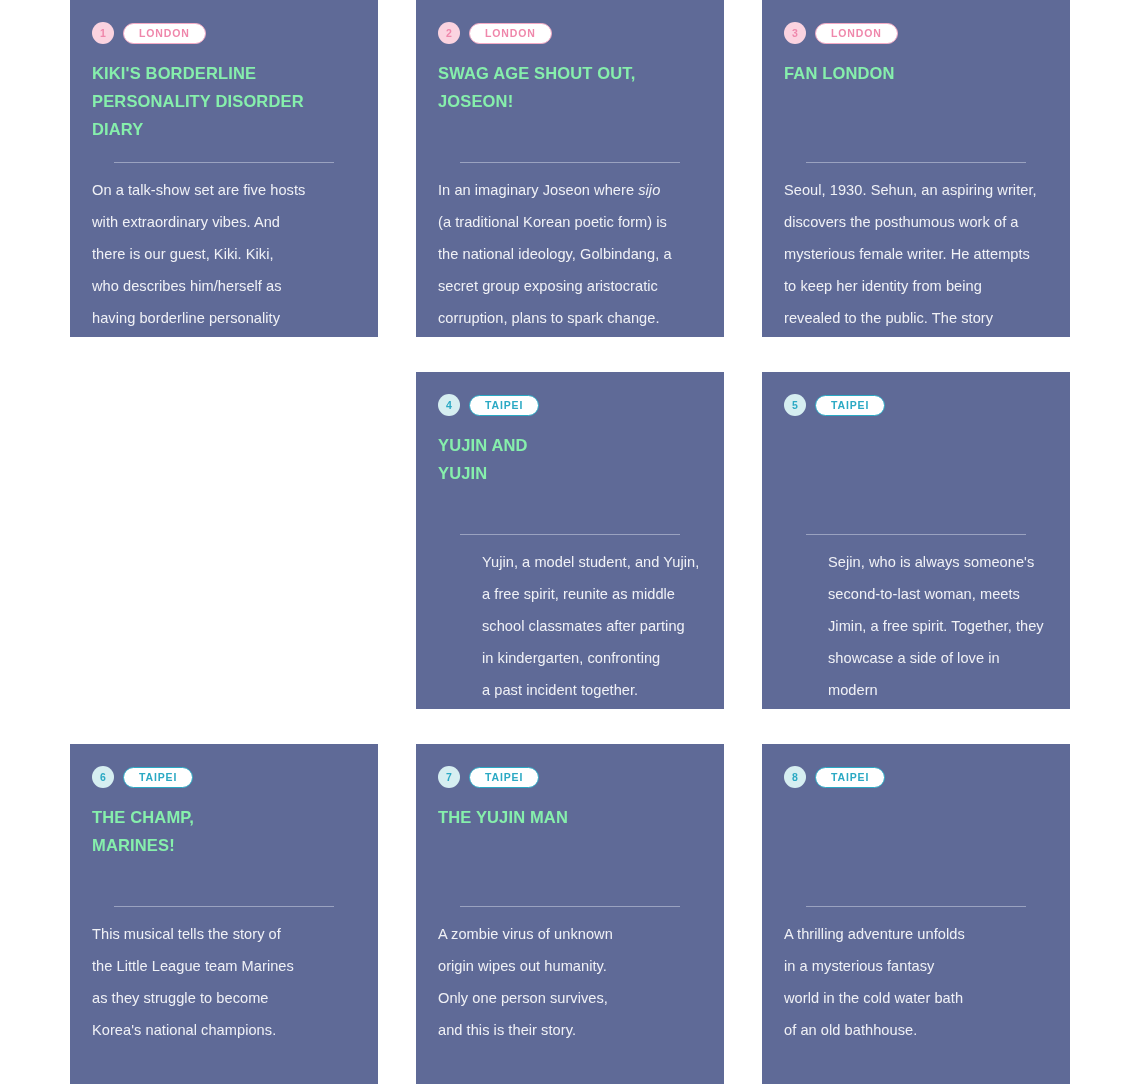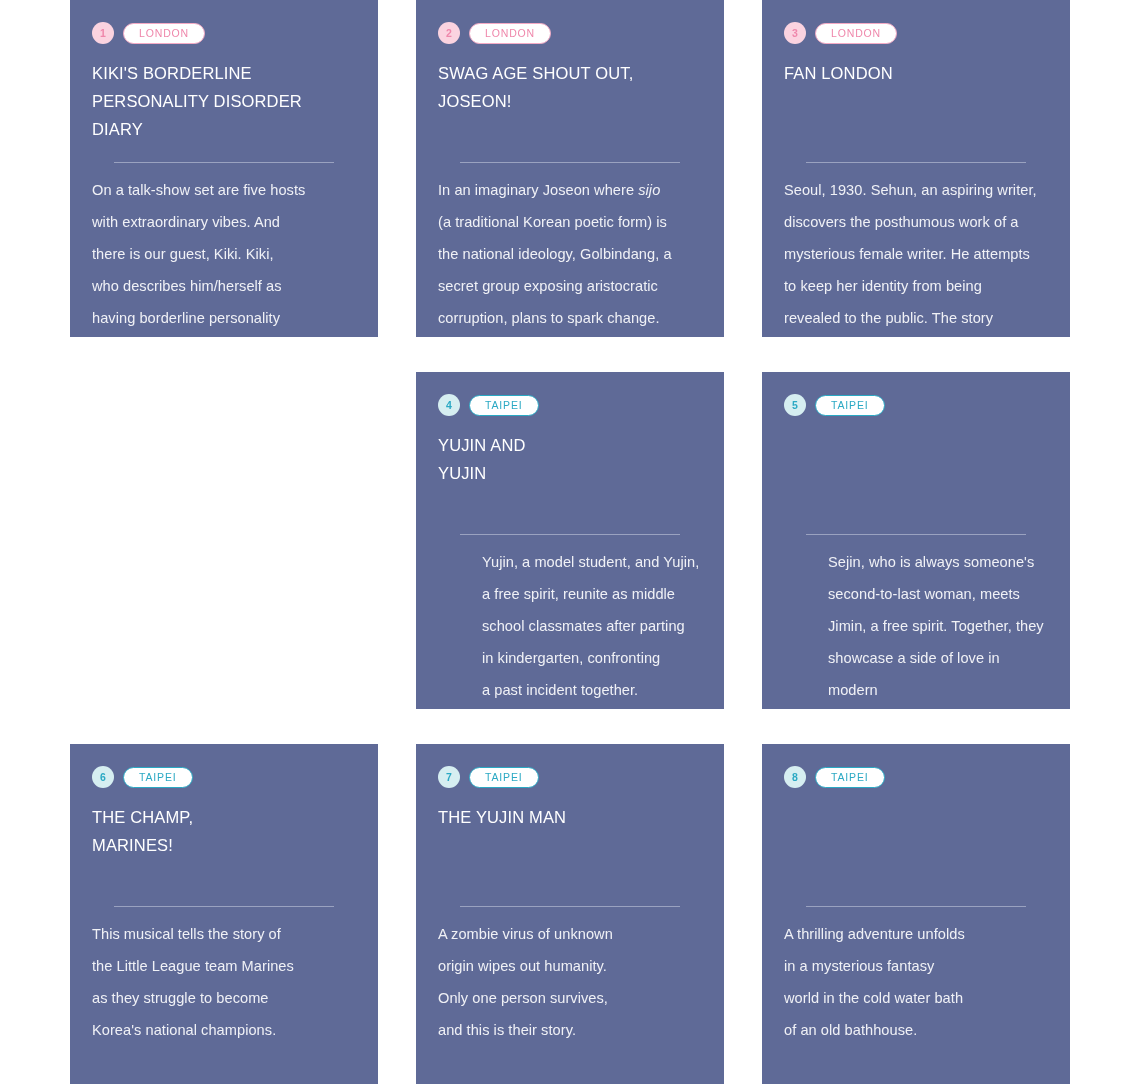--- a/index.html
+++ b/index.html
@@ -71,41 +71,41 @@
 
   .city-pill {
     height: 21px;
     padding: 0 15px;
     border-radius: 11px;
     background: #ffffff;
     display: flex;
     align-items: center;
     justify-content: center;
     font-size: 10.5px;
-    font-weight: 400;
+    font-weight: 700;
     letter-spacing: 0.85px;
     flex: 0 0 auto;
   }
 
   .city-pill.london {
     border: 1.6px solid #f4aac4;
     color: #ef87ab;
   }
 
   .city-pill.taipei {
     border: 1.6px solid #2ba9c4;
     color: #2ba9c4;
   }
 
   
   .card-title {
     margin-top: 15px;
-    color: #ffffff;
+    color: #86efac;
     font-size: 16.5px;
-    font-weight: 400;
+    font-weight: 700;
     line-height: 28px;
     letter-spacing: 0.15px;
     white-space: pre-line;
   }
 
   
   .divider {
     border: 0;
     border-top: 1px solid #9aa2c0;
     margin: 0;

